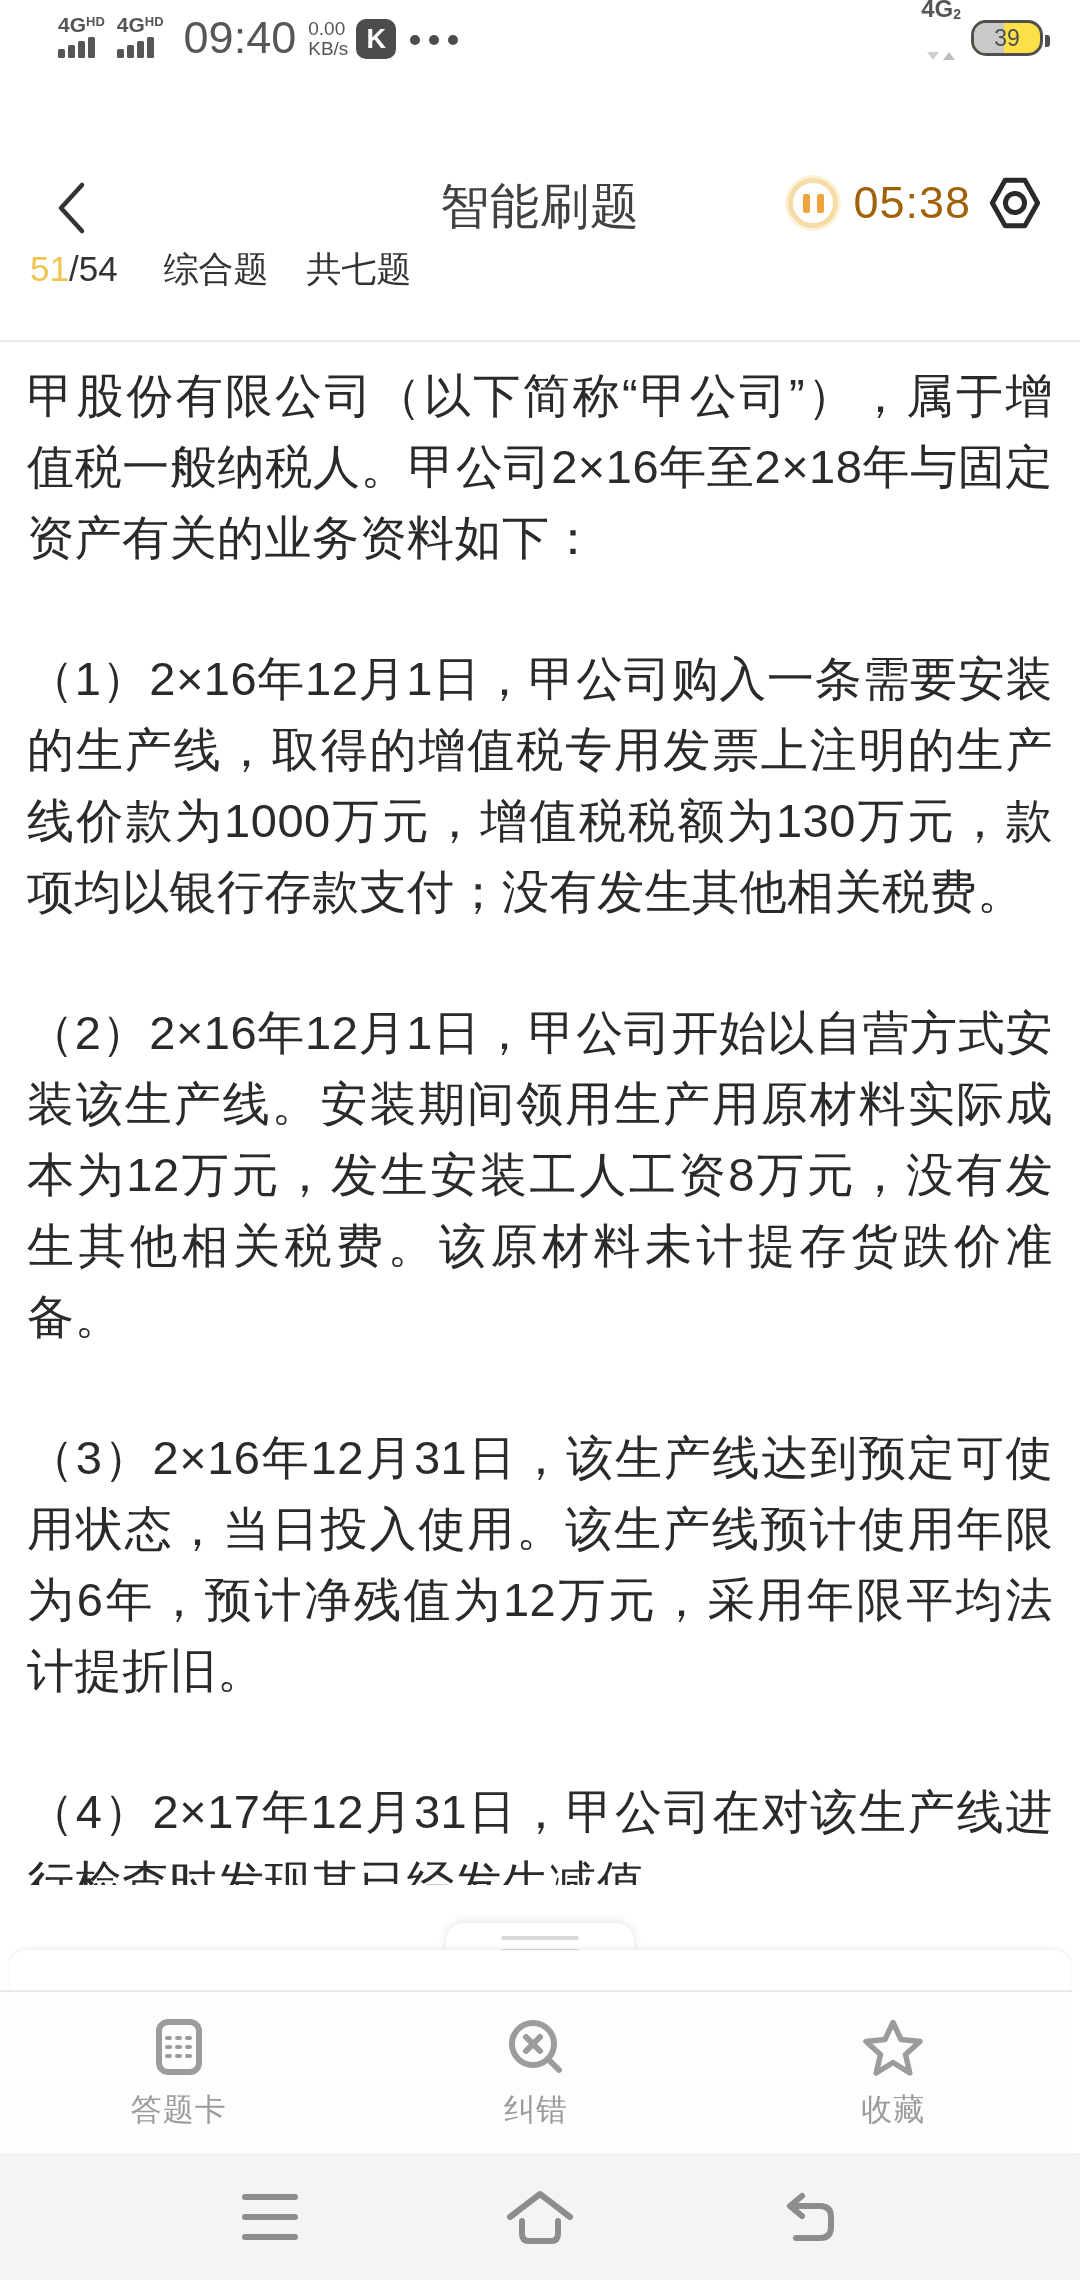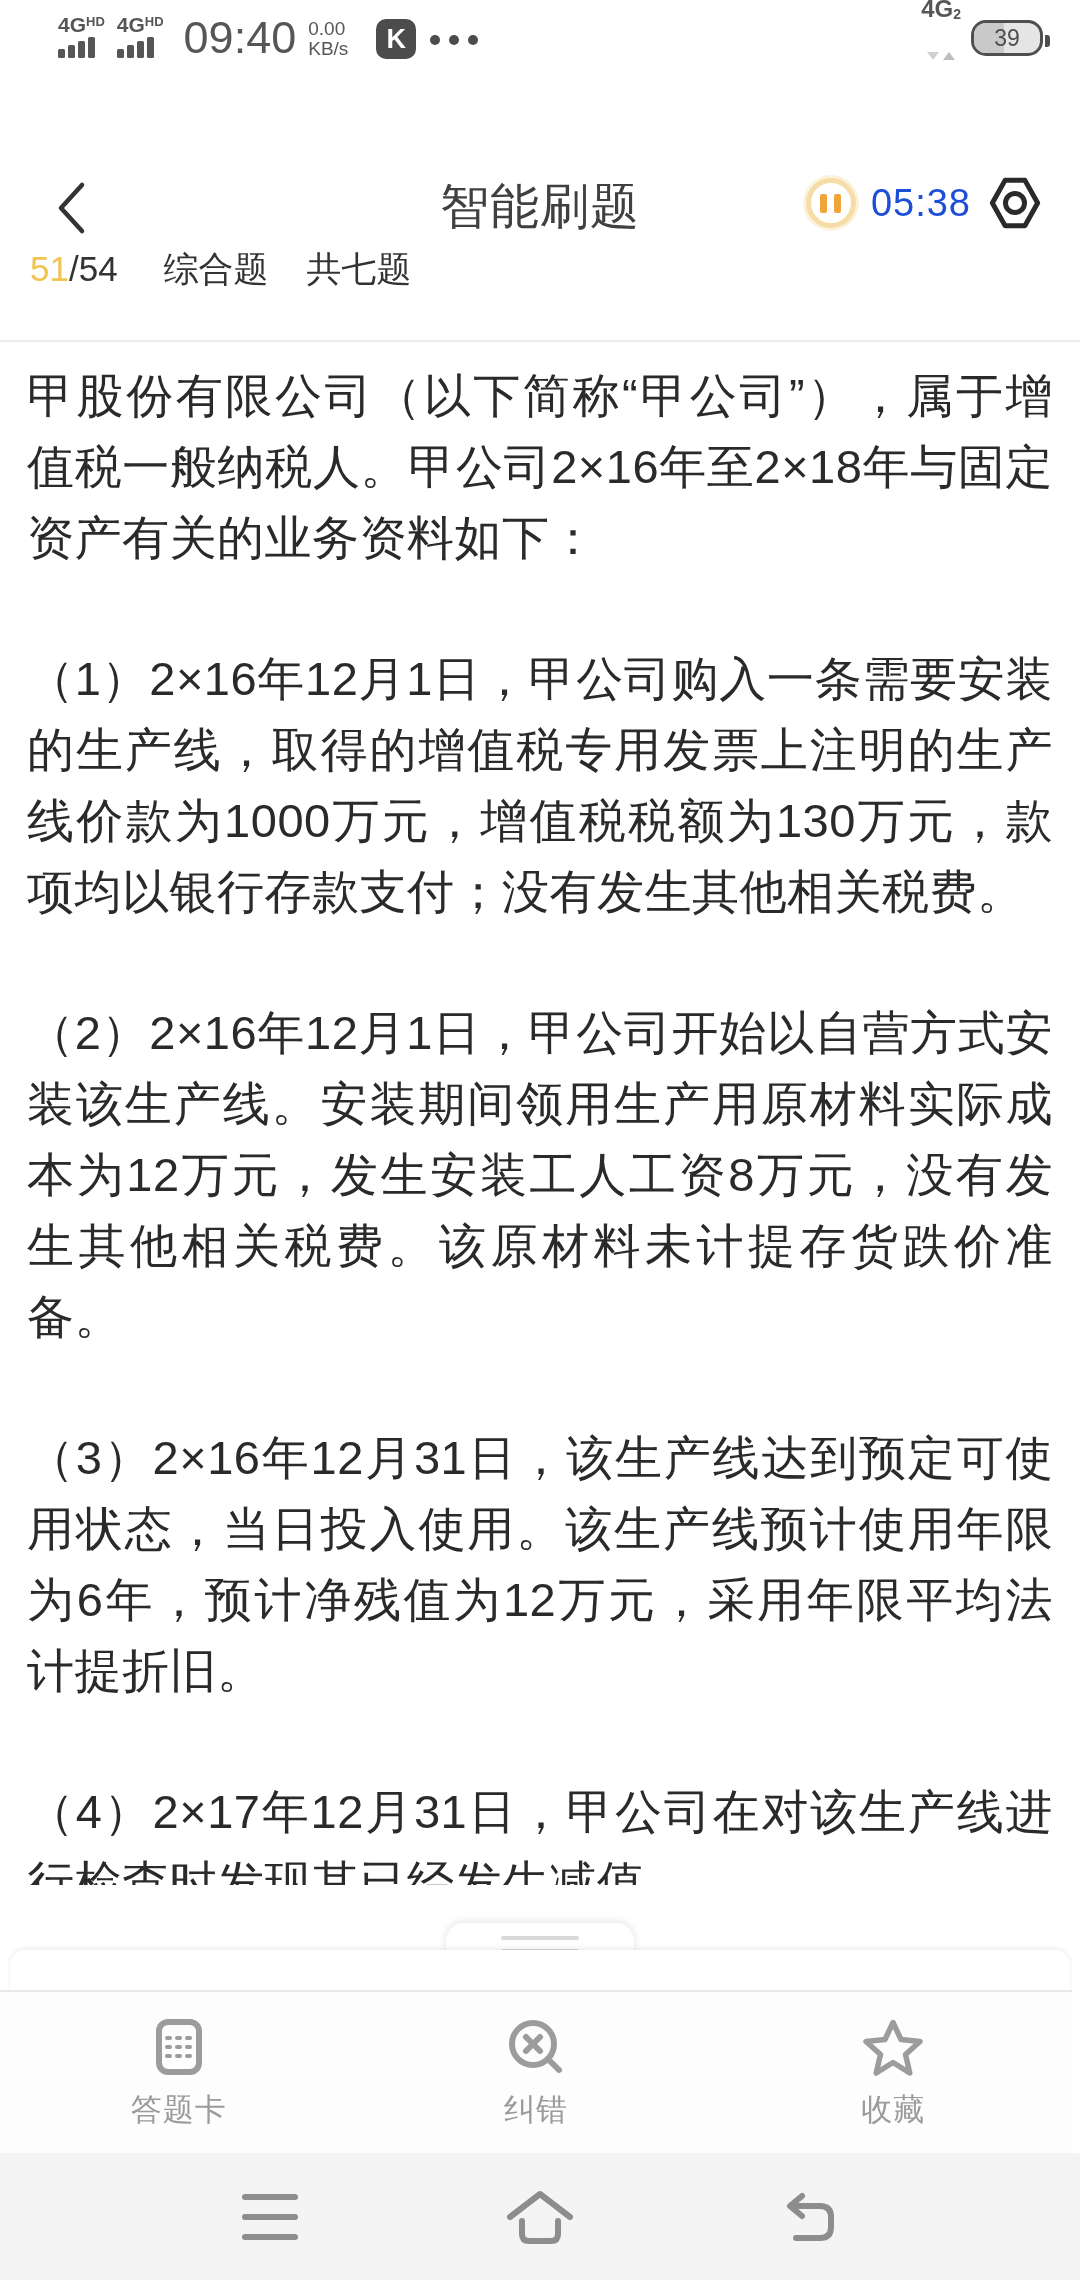--- a/index.html
+++ b/index.html
@@ -9,49 +9,49 @@
   
   .statusbar{position:absolute;top:6px;left:0;right:0;height:54px;
              display:flex;align-items:flex-end;padding:0 30px 0 58px;box-sizing:border-box;color:#565656;}
   .sig{display:flex;flex-direction:column;align-items:flex-start;margin-right:12px;margin-bottom:2px;}
   .sig-label{font-size:21px;font-weight:bold;letter-spacing:0;line-height:20px;}
   .sig-label sup{font-size:13px;font-weight:bold;vertical-align:6px;}
   .bars{display:flex;align-items:flex-end;gap:3px;margin-top:2px;}
   .bars i{display:block;width:7px;background:#565656;border-radius:1.5px;}
   .b1{height:9px}.b2{height:13px}.b3{height:17px}.b4{height:21px}
   .st-time{font-size:45px;line-height:44px;margin:0 10px 0 8px;color:#565656;}
-  .kbps{display:flex;flex-direction:column;align-items:flex-start;font-size:19px;line-height:20px;margin:0 28px 1px 2px;}
+  .kbps{display:flex;flex-direction:column;align-items:flex-start;font-size:19px;line-height:20px;margin:0 8px 1px 2px;}
   .notif-k{width:40px;height:40px;background:#4c4c4c;border-radius:10px;color:#fff;
            font-size:27px;font-weight:bold;display:flex;align-items:center;justify-content:center;margin:0 14px 1px 0;}
   .dots{display:flex;gap:9px;margin-bottom:15px;}
   .dots i{width:10px;height:10px;border-radius:50%;background:#4c4c4c;display:block;}
   .st-spacer{flex:1;}
   .net-right{display:flex;flex-direction:column;align-items:center;margin-right:10px;margin-bottom:0px;gap:24px;}
   .net-right .nr-label{font-size:24px;font-weight:bold;line-height:24px;}
   .net-right .nr-label sub{font-size:14px;vertical-align:-2px;}
   .updown{display:flex;gap:4px;margin-top:2px;}
   .tri{width:0;height:0;border-left:6px solid transparent;border-right:6px solid transparent;}
   .tri-down{border-top:8px solid #cfcfcf;}
   .tri-up{border-bottom:8px solid #bdbdbd;}
   .battery{position:relative;width:66px;height:30px;border:3px solid #4f4f4f;border-radius:15px;
-           display:flex;align-items:center;justify-content:center;margin-bottom:4px;background:#e5e5e5;overflow:hidden;}
+           display:flex;align-items:center;justify-content:center;margin-bottom:4px;background:#fde047;overflow:hidden;}
   .battery .fill{position:absolute;left:0;top:0;bottom:0;width:45%;background:#c9c9c9;}
   .battery .pct{position:relative;font-size:23px;color:#4f4f4f;}
   .bat-nub{width:5px;height:12px;background:#4f4f4f;border-radius:0 3px 3px 0;margin:0 0 13px 2px;}
 
   
   .header{position:absolute;top:60px;left:0;right:0;height:152px;background:#fff;}
   .back-btn{position:absolute;left:52px;top:120px;width:40px;height:56px;cursor:pointer;}
   .page-title{position:absolute;left:0;right:0;top:114px;text-align:center;
               font-size:49px;font-weight:500;color:#404040;letter-spacing:1px;}
   .hdr-right{position:absolute;right:36px;top:114px;display:flex;align-items:center;gap:15px;}
   .pause-btn{width:50px;height:50px;border-radius:50%;border:5px solid #f6dca6;box-shadow:0 0 0 3px #fcf2db;
              background:#fff;display:flex;align-items:center;justify-content:center;gap:7px;box-sizing:border-box;}
   .pause-btn i{display:block;width:7px;height:19px;background:#f0a53a;border-radius:2px;}
-  .timer{font-size:38px;color:#1d4ed8;letter-spacing:1px;}
+  .timer{font-size:45px;color:#a16207;letter-spacing:1px;}
 
   
   .progress{position:absolute;top:246px;left:30px;display:flex;align-items:baseline;font-size:35px;color:#333;}
   .prog-current{color:#f1c34f;}
   .prog-type{margin-left:46px;}
   .prog-count{margin-left:38px;}
   .divider-top{position:absolute;top:340px;left:0;right:0;height:2px;background:#ececec;}
 
   
   .content{position:absolute;top:342px;left:0;right:0;height:1543px;overflow:hidden;

